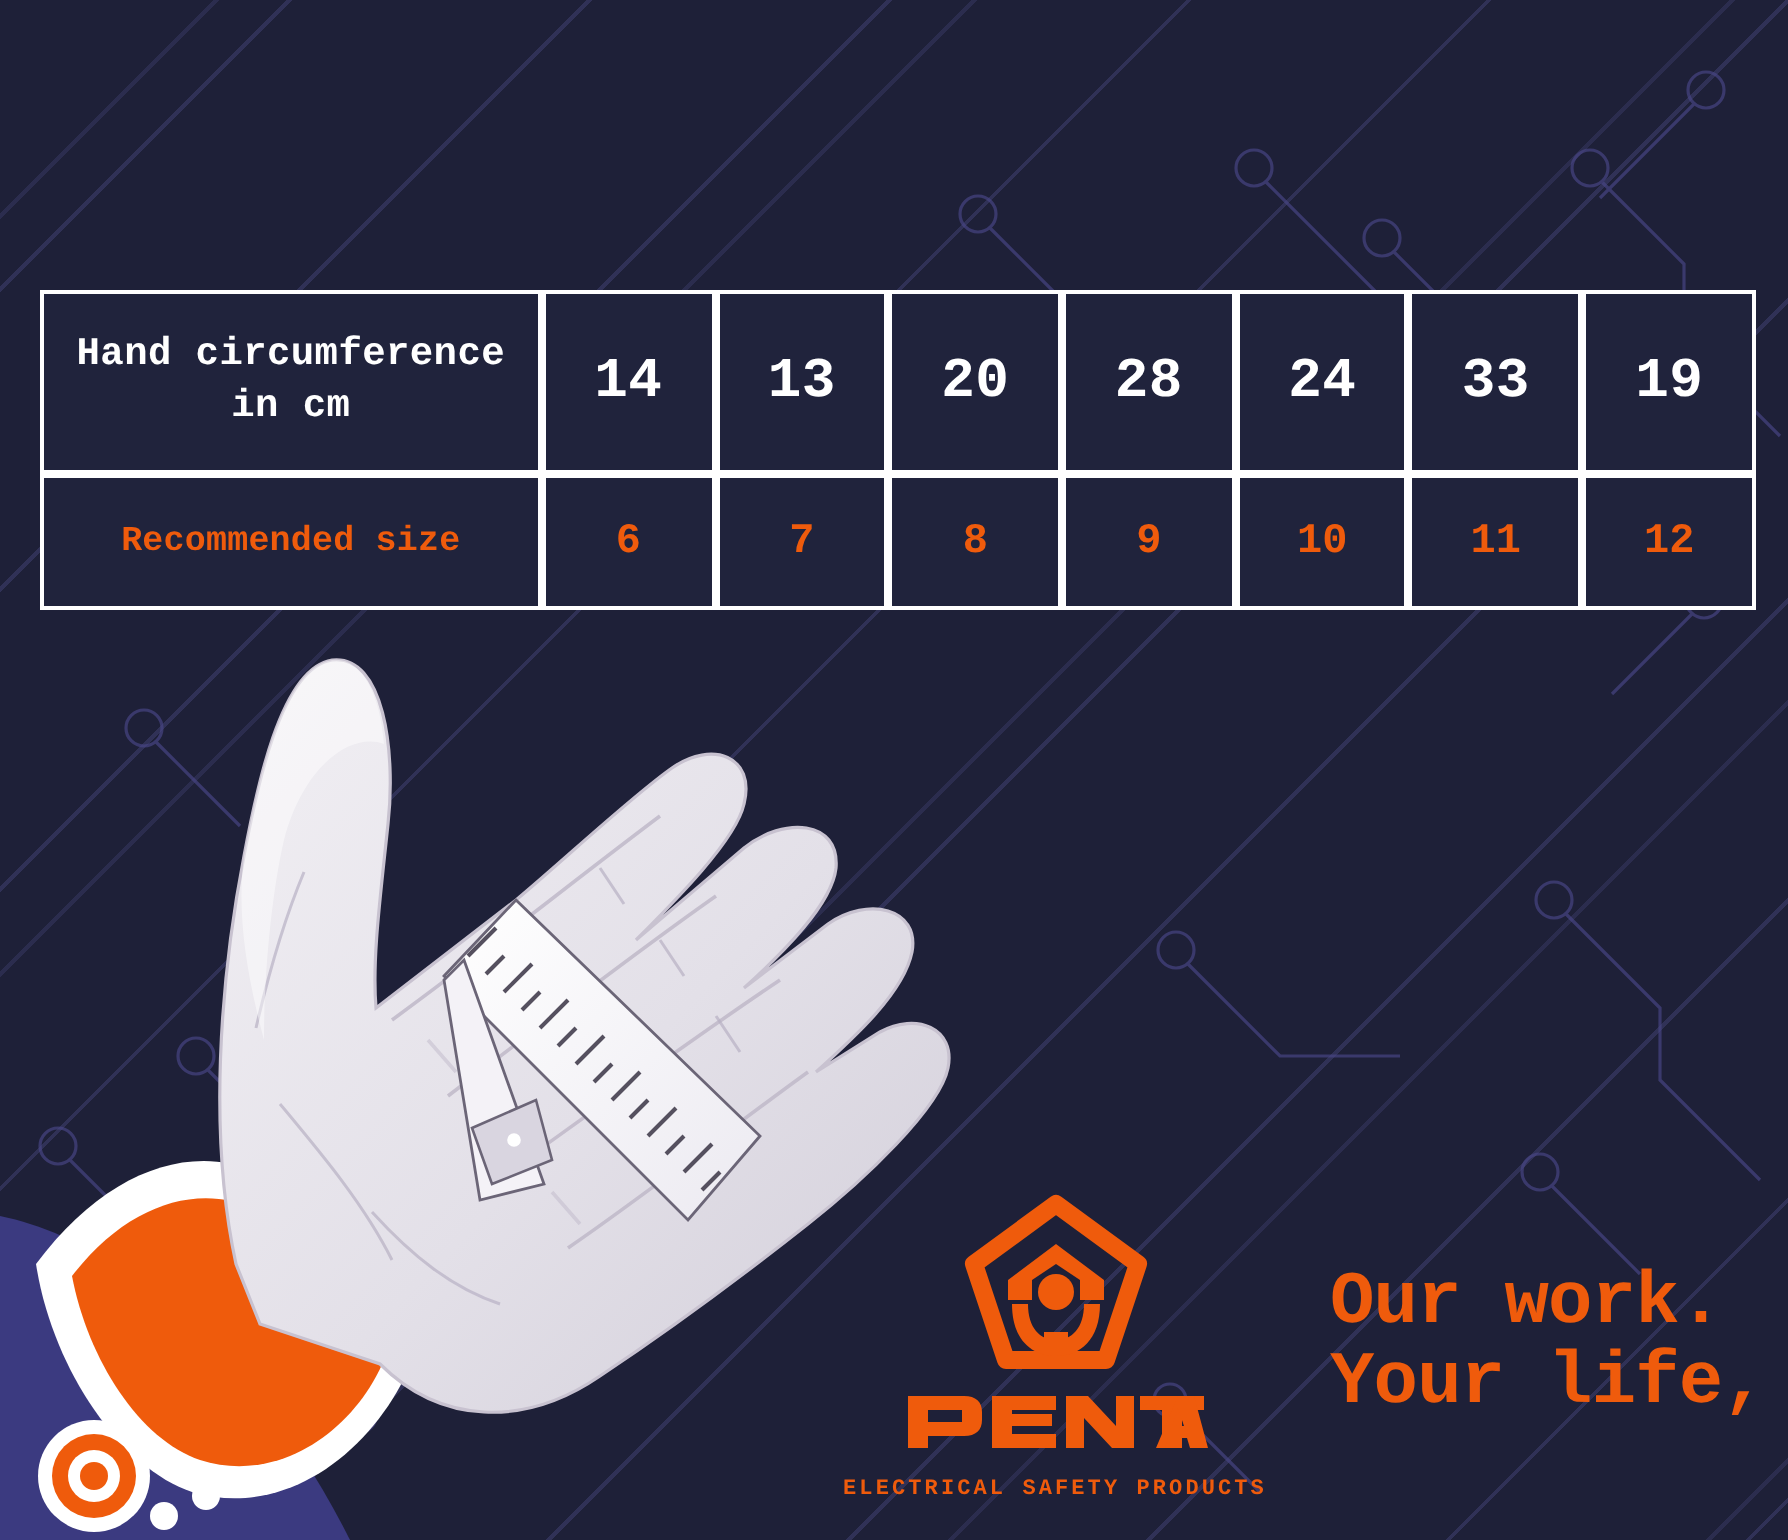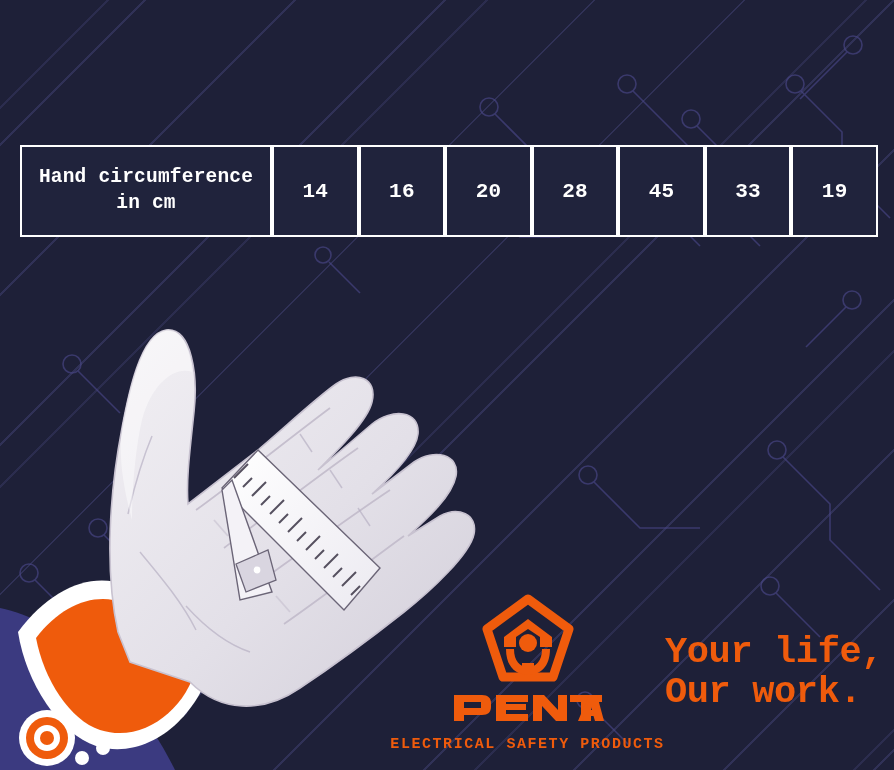--- a/index.html
+++ b/index.html
@@ -65,21 +65,21 @@
   }
   .size-table td {
     border: 2px solid #ffffff;
     background: #20233c;
     text-align: center;
     vertical-align: middle;
     color: #ffffff;
   }
   .size-table tr.head-row td {
     height: 86px;
-    font-size: 21px;
+    font-size: 28px;
     font-weight: bold;
     letter-spacing: 0.2px;
   }
   .size-table tr.head-row td.label-cell {
     font-size: 19.5px;
     line-height: 1.32;
     padding: 0 10px;
   }
   .size-table tr.size-row td {
     height: 62px;
@@ -128,21 +128,21 @@
     width: 175px;
     display: flex;
     flex-direction: column;
     align-items: center;
   }
   .penta-mark { width: 96px; height: 92px; display: block; }
   .penta-word { width: 152px; height: 36px; display: block; margin-top: 2px; }
   .penta-sub {
     margin-top: 13px;
     color: #ef5b0c;
-    font-size: 15px;
+    font-size: 11px;
     font-weight: bold;
     letter-spacing: 1.55px;
     white-space: nowrap;
   }
   .brand-divider {
     width: 2px;
     height: 96px;
     background: #ef5b0c;
     margin: 0 42px 0 8px;
   }
@@ -203,26 +203,36 @@
   </svg>
 
   <table class="size-table">
     <tbody>
         <tr class="head-row">
       <td class="label-cell">
         <span>Hand circumference</span><br>
         <span>in cm</span>
       </td>
       <td class="val-cell">14</td>
-      <td class="val-cell">16</td>
+      <td class="val-cell">13</td>
       <td class="val-cell">20</td>
       <td class="val-cell">28</td>
-      <td class="val-cell">45</td>
+      <td class="val-cell">24</td>
       <td class="val-cell">33</td>
       <td class="val-cell">19</td>
+    </tr>
+    <tr class="size-row">
+      <td class="label-cell">Recommended size</td>
+      <td class="val-cell">6</td>
+      <td class="val-cell">7</td>
+      <td class="val-cell">8</td>
+      <td class="val-cell">9</td>
+      <td class="val-cell">10</td>
+      <td class="val-cell">11</td>
+      <td class="val-cell">12</td>
     </tr>
   </tbody>
     </table>
 
   <svg class="corner-wedge" viewBox="0 0 230 210">
     <path d="M0 48 C 60 60, 130 120, 175 210 L0 210 Z" fill="#3b3a80"></path>
     <g>
       <circle cx="47" cy="178" r="28" fill="#ffffff"></circle>
       <circle cx="47" cy="178" r="21" fill="#ef5b0c"></circle>
       <circle cx="47" cy="178" r="13" fill="#ffffff"></circle>
@@ -339,18 +349,18 @@
           <path d="M44 8 L76 8 L76 15 L54 15 L54 17 L74 17 L74 23 L54 23 L54 27 L76 27 L76 34 L44 34 Z"></path>
           <path d="M81 8 L92 8 L106 23 L106 8 L115 8 L115 34 L104 34 L90 19 L90 34 L81 34 Z"></path>
           <path d="M118 8 L150 8 L150 15 L139 15 L139 34 L129 34 L129 15 L118 15 Z"></path>
           <path d="M126 34 L137 8 L145 8 L152 34 L143 34 L141.5 29 L132 29 L130.5 34 Z M134 23 L140 23 L137 14 Z" transform="translate(0,0)"></path>
         </g>
       </svg>
       <div class="penta-sub">ELECTRICAL SAFETY PRODUCTS</div>
     </div>
     <div class="brand-divider"></div>
     <div class="slogan">
+      <div>Our work.</div>
       <div>Your life,</div>
-      <div>Our work.</div>
     </div>
   </div>
 
 </div>
 
 </body></html>

